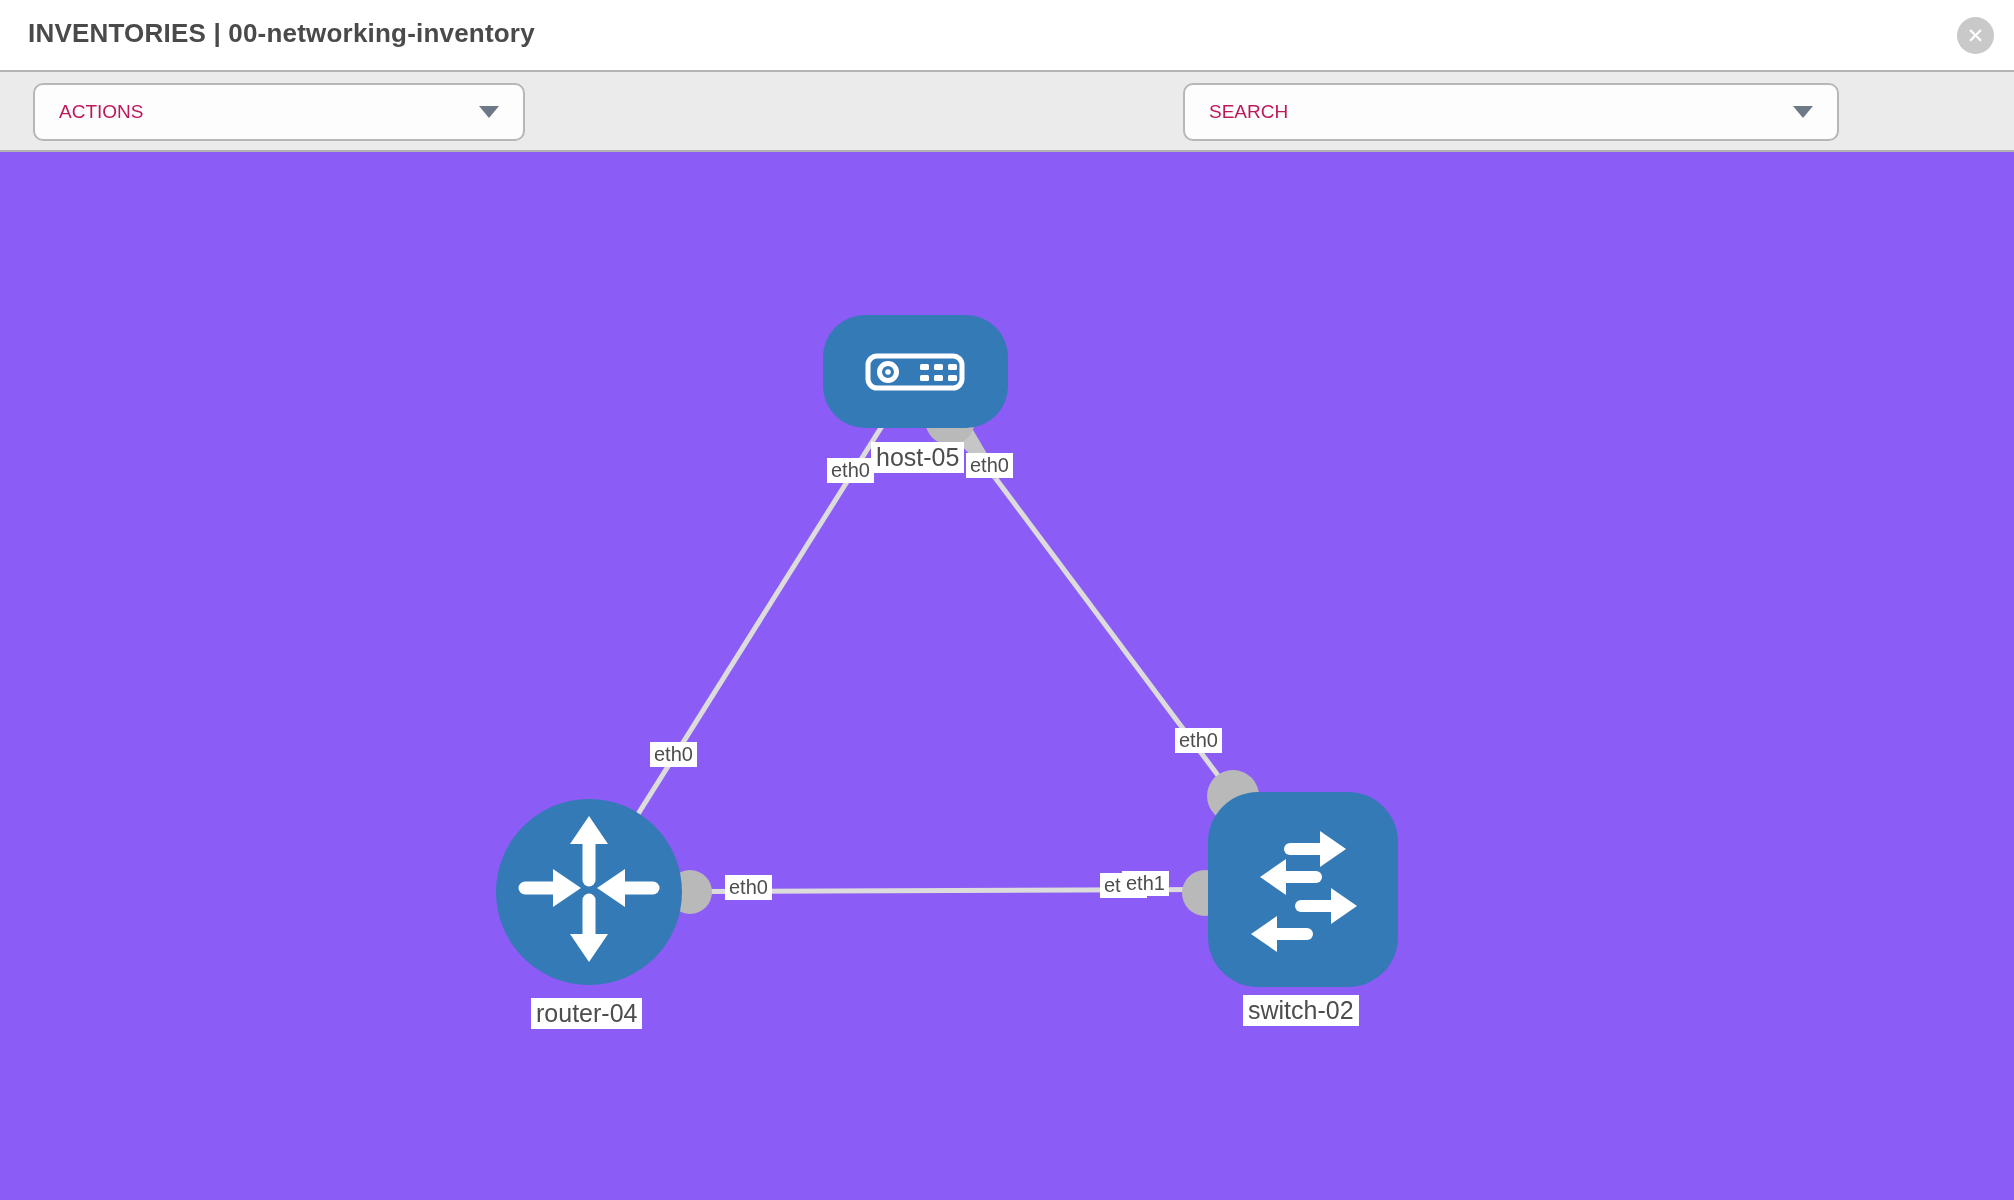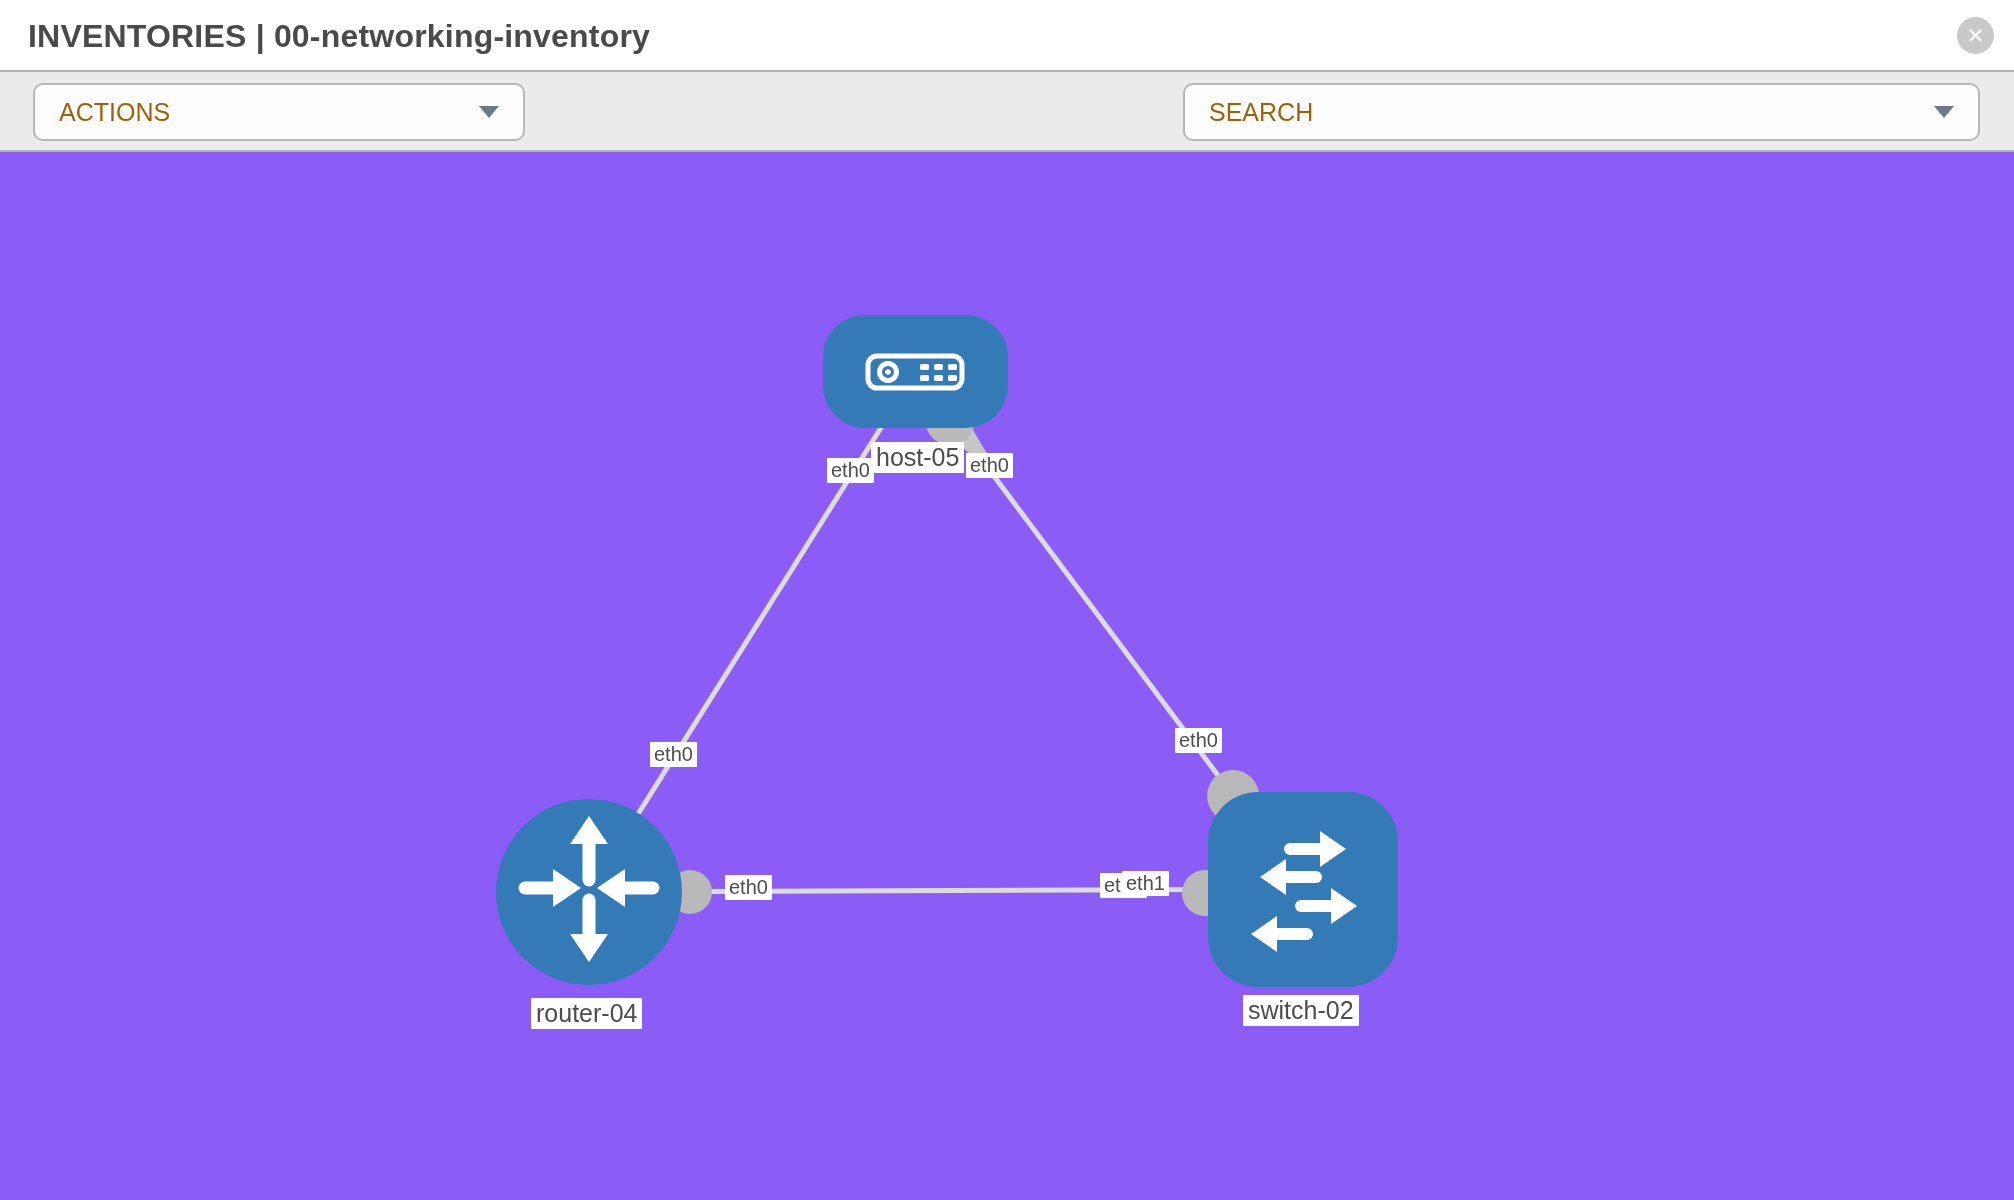--- a/index.html
+++ b/index.html
@@ -3,34 +3,34 @@
 <meta charset="utf-8">
 <style>
   * { margin:0; padding:0; box-sizing:border-box; }
   html,body { width:2014px; height:1200px; overflow:hidden;
     font-family:"Liberation Sans","DejaVu Sans",sans-serif; background:#fff; }
   .stage { position:relative; width:2014px; height:1200px; }
 
   
   .header { position:absolute; left:0; top:0; width:2014px; height:72px;
     background:#fff; border-bottom:2px solid #b3b3b3; }
-  .title { position:absolute; left:28px; top:18px; font-size:32px; font-weight:bold;
+  .title { position:absolute; left:28px; top:18px; font-size:26px; font-weight:bold;
     color:#4a4a4a; letter-spacing:0.2px; }
   .close-btn { position:absolute; left:1957px; top:17px; width:37px; height:37px;
     border-radius:50%; background:#c9c9c9; color:#fff; font-size:21px; font-weight:bold;
     display:flex; align-items:center; justify-content:center; cursor:pointer; }
 
   
   .toolbar { position:absolute; left:0; top:72px; width:2014px; height:80px;
     background:#ebebeb; border-bottom:2px solid #b3b3b3; }
   .combo { position:absolute; top:11px; height:58px; background:#fdfdfd;
     border:2px solid #b7b7b7; border-radius:10px; display:flex; align-items:center;
-    padding:0 24px; color:#a16207; font-size:25px; cursor:pointer; }
+    padding:0 24px; color:#be185d; font-size:19px; cursor:pointer; }
   .combo-actions { left:33px; width:492px; }
-  .combo-search { left:1183px; width:797px; }
+  .combo-search { left:1183px; width:656px; }
   .combo .spacer { flex:1; }
   .chevron { width:0; height:0; border-left:10px solid transparent;
     border-right:10px solid transparent; border-top:12px solid #6e7987; }
   .tool-icon { position:absolute; width:36px; height:36px; color:#78808d; cursor:pointer; }
   .tool-icon svg { width:100%; height:100%; fill:#78808d; }
   .icon-wrench { left:1048px; top:94px; }
   .icon-key { left:1116px; top:96px; }
 
   
   .canvas { position:absolute; left:0; top:152px; width:2014px; height:1048px;

